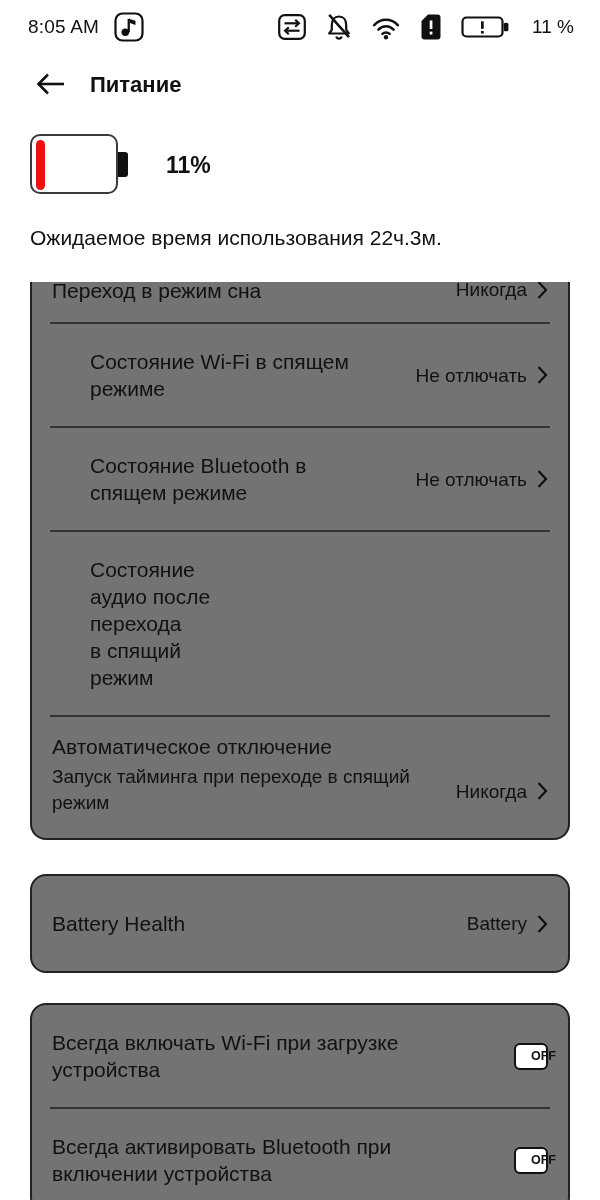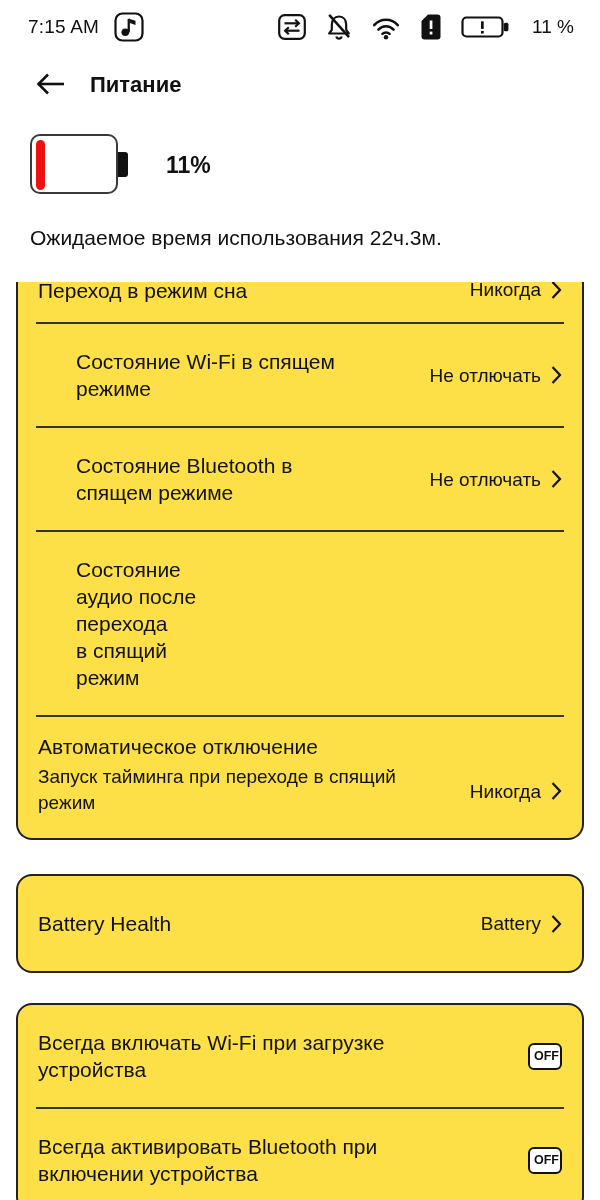--- a/index.html
+++ b/index.html
@@ -26,21 +26,21 @@
   
   .batt-row{display:flex;align-items:center;gap:36px;margin:36px 0 0 30px;}
   .batt-wrap{position:relative;width:100px;height:62px;}
   .batt-body{position:absolute;left:0;top:0;width:84px;height:56px;border:2.5px solid #3a3a3a;border-radius:10px;background:#fff;}
   .batt-fill{position:absolute;left:6px;top:6px;bottom:6px;width:9px;border-radius:4.5px;}
   .batt-nub{position:absolute;left:88px;top:18px;width:10px;height:25px;background:#111;border-radius:0 3px 3px 0;}
   .batt-pct{font-size:23px;font-weight:bold;}
   .estimate{margin:30px 30px 0;font-size:21px;}
 
   
-  .card{margin:0 16px;border:2px solid #222;border-radius:16px;background:#fde047;}
+  .card{margin:0 30px;border:2px solid #222;border-radius:16px;background:#737373;}
   .card-sleep{margin-top:32px;border-top:none;border-radius:0 0 16px 16px;overflow:hidden;}
   .card-health{margin-top:34px;}
   .card-toggles{margin-top:30px;}
 
   .srow{display:flex;justify-content:space-between;align-items:center;padding:24px 20px;cursor:pointer;}
   .srow .lbl{font-size:21px;line-height:27px;white-space:pre-line;}
   .val{display:flex;align-items:center;gap:9px;flex-shrink:0;margin-left:10px;}
   .val .vtext{font-size:19px;line-height:25px;white-space:pre-line;text-align:center;}
   .divider{border:none;border-top:2px solid #333;margin:0 18px;height:0;}
 
@@ -51,30 +51,30 @@
   .row-block .lbl{font-size:21px;line-height:27px;}
   .row-sub{display:flex;align-items:center;margin-top:4px;}
   .sublbl{flex:1;font-size:19px;line-height:26px;white-space:pre-line;}
   .row-sub .val{margin-top:2px;}
 
   .srow-health{padding:34px 20px;}
   .srow-toggle{padding:24px 20px;}
 
   
   .toggle{width:34px;height:27px;border:2.5px solid #111;border-radius:6px;
-    display:flex;align-items:center;padding:0 3px;gap:1px;box-sizing:border-box;
+    display:flex;align-items:center;padding:0 14px;gap:1px;box-sizing:border-box;
     background:#fff;cursor:pointer;flex-shrink:0;margin-left:12px;}
   .toggle-knob{width:16px;height:16px;background:#111;}
   .toggle-text{font-size:12.5px;font-weight:bold;letter-spacing:0;}
 </style>
 </head>
 <body>
 
 <div class="statusbar">
-  <span class="sb-time">7:15 AM</span>
+  <span class="sb-time">8:05 AM</span>
   <span class="sb-music">
     <svg width="30" height="30" viewBox="0 0 30 30">
       <rect x="1.5" y="1.5" width="27" height="27" rx="7" fill="none" stroke="#111" stroke-width="2.2"></rect>
       <circle cx="11.3" cy="20.3" r="3.8" fill="#111"></circle>
       <rect x="13.6" y="7" width="2.3" height="13.3" fill="#111"></rect>
       <path d="M14 6.5 L21.5 8.8 L21.5 13 L15.9 11 L15.9 6.5 Z" fill="#111"></path>
     </svg>
   </span>
   <span class="sb-right">
     <span>

